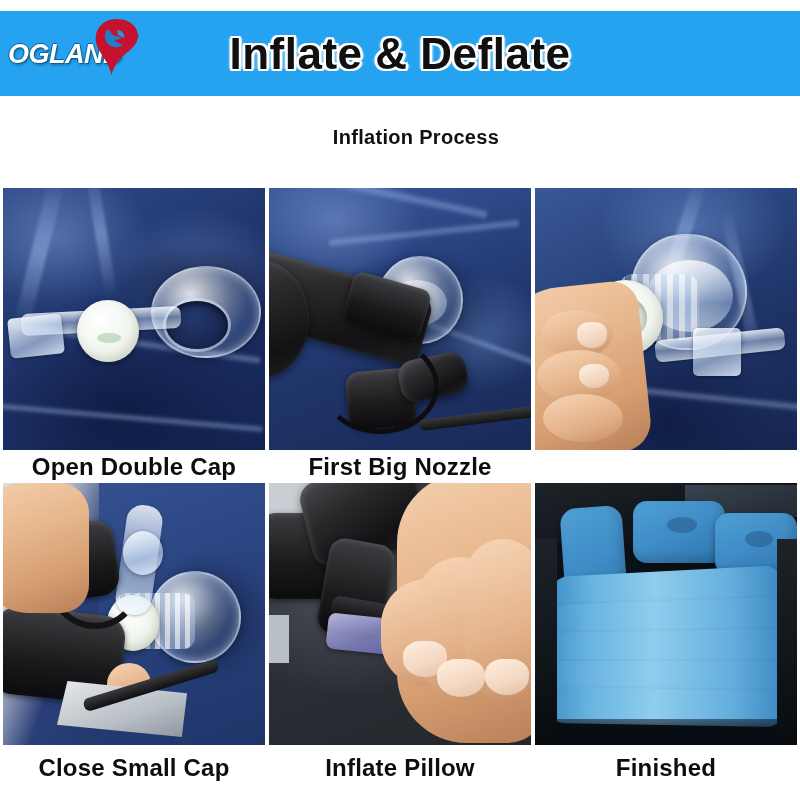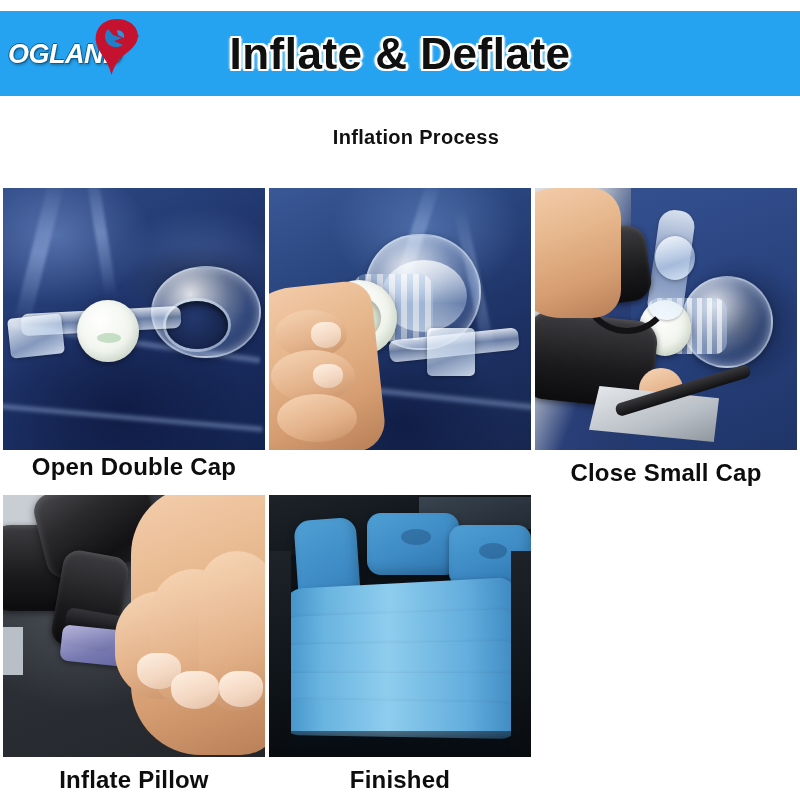--- a/index.html
+++ b/index.html
@@ -211,20 +211,49 @@
         <div class="strap" style="left:18px; top:122px; width:160px; height:22px; transform:rotate(-3deg);"></div>
 
         <div class="small-cap" style="left:6px; top:128px; width:54px; height:40px; transform:rotate(-6deg);"></div>
 
         <div class="white-cap" style="left:74px; top:112px; width:62px; height:62px;"></div>
         <div class="abs" style="left:94px; top:145px; width:24px; height:10px; border-radius:50%; background:rgba(150,195,150,.5);"></div>
       </div>
       <div class="caption">Open Double Cap</div>
     </div>
 
+    <div class="cell">
+      <div class="photo">
+        <div class="vinyl-blue" style="background:
+             radial-gradient(ellipse 55% 40% at 25% 12%, rgba(130,160,215,.5), rgba(0,0,0,0) 60%),
+             radial-gradient(ellipse 45% 35% at 80% 55%, rgba(110,145,205,.42), rgba(0,0,0,0) 65%),
+             linear-gradient(160deg, #3a589a 0%, #2b4684 30%, #1f3468 60%, #182a58 100%);"></div>
+        <div class="fold" style="left:20px; top:0px; width:200px; height:12px; transform:rotate(12deg);"></div>
+        <div class="fold" style="left:60px; top:40px; width:190px; height:10px; transform:rotate(-6deg);"></div>
+        <div class="fold" style="left:150px; top:150px; width:120px; height:9px; transform:rotate(20deg);"></div>
+        <div class="shadowblob" style="left:70px; top:60px; width:160px; height:120px;"></div>
+
+        <div class="valve-ring" style="left:108px; top:68px; width:86px; height:88px;"></div>
+        <div class="abs" style="left:118px; top:92px; width:60px; height:46px; border-radius:50%; background:radial-gradient(circle at 40% 35%, rgba(255,255,255,.7), rgba(170,200,235,.3));"></div>
+
+        <div class="white-cap" style="left:40px; top:85px; width:52px; height:52px;"></div>
+
+        <div class="pump-body" style="left:-40px; top:82px; width:200px; height:72px; transform:rotate(16deg);"></div>
+        <div class="pump-nozzle" style="left:78px; top:92px; width:80px; height:52px; border-radius:10px; transform:rotate(16deg);"></div>
+        <div class="pump-body" style="left:-60px; top:72px; width:100px; height:118px; border-radius:50%;"></div>
+
+        <div class="pump-nozzle" style="left:78px; top:182px; width:68px; height:58px; border-radius:14px; transform:rotate(-5deg);"></div>
+        <div class="pump-body" style="left:130px; top:168px; width:68px; height:42px; transform:rotate(-12deg);"></div>
+
+        <div class="abs" style="left:52px; top:150px; width:118px; height:96px; border:5px solid #0d0d0f; border-radius:50%; border-top-color:transparent; border-left-color:transparent;"></div>
+
+        <div class="abs" style="left:150px; top:225px; width:118px; height:11px; border-radius:5px; background:linear-gradient(180deg,#3a3a3e,#121214); transform:rotate(-7deg);"></div>
+      </div>
+      <div class="caption">First Big Nozzle</div>
+    </div>
 
     <div class="cell">
       <div class="photo">
         <div class="vinyl-blue" style="background:
              radial-gradient(ellipse 60% 45% at 60% 15%, rgba(120,155,215,.45), rgba(0,0,0,0) 60%),
              radial-gradient(ellipse 60% 50% at 50% 90%, rgba(10,20,55,.6), rgba(0,0,0,0) 70%),
              linear-gradient(155deg, #3a5896 0%, #2a4680 30%, #1d3164 65%, #16264f 100%);"></div>
         <div class="fold" style="left:140px; top:-10px; width:14px; height:120px; transform:rotate(18deg);"></div>
         <div class="fold" style="left:200px; top:20px; width:12px; height:150px; transform:rotate(-12deg);"></div>
         <div class="fold" style="left:-10px; top:200px; width:280px; height:10px; transform:rotate(6deg);"></div>

